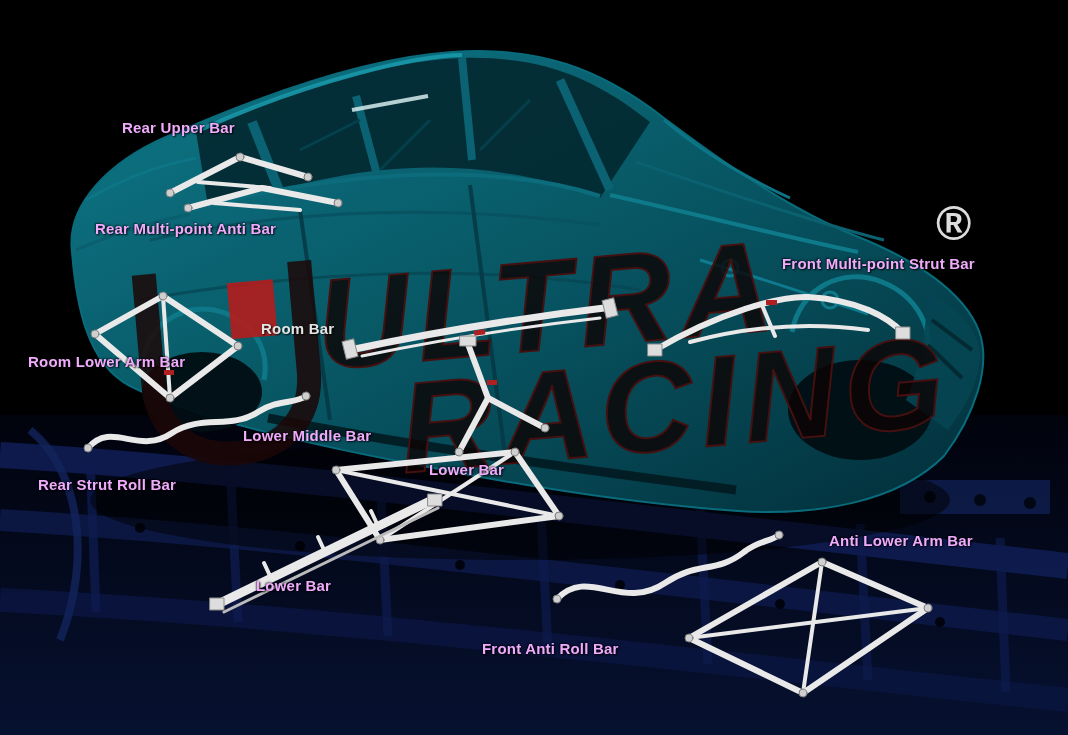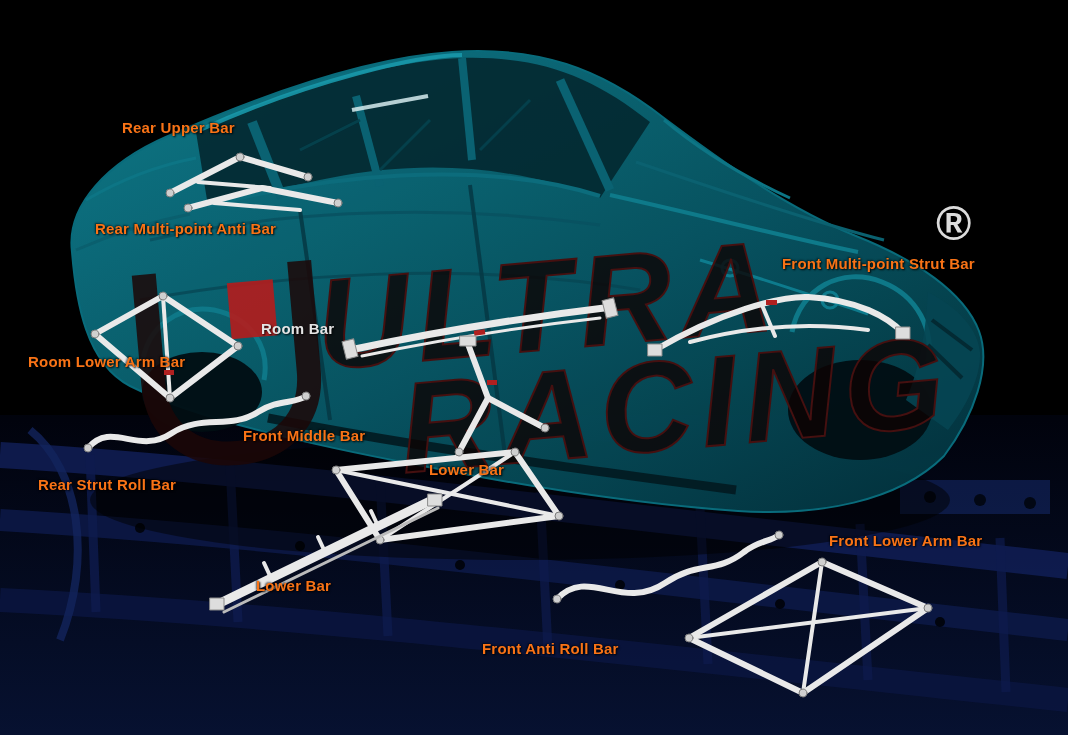--- a/index.html
+++ b/index.html
@@ -6,21 +6,21 @@
   .stage{
     position:relative;
     width:1068px;height:735px;
     background:#000;
     overflow:hidden;
     font-family:"Liberation Sans",sans-serif;
   }
   .stage svg{position:absolute;left:0;top:0;}
   .label{
     position:absolute;
-    color:#f97316;
+    color:#f0abfc;
     font-weight:bold;
     font-size:15px;
     letter-spacing:.2px;
     white-space:nowrap;
     text-shadow:1px 1px 2px rgba(0,0,0,.95), -1px -1px 2px rgba(0,0,0,.6);
   }
   .label.accent{color:#e5e5e5;text-shadow:1px 1px 2px rgba(0,0,0,.9);}
   .reg{
     position:absolute;
     left:936px;top:200px;
@@ -232,29 +232,29 @@
   </svg>
 
   <div class="label" style="left:122px;top:119px">Rear Upper Bar</div>
 
   <div class="label" style="left:95px;top:220px">Rear Multi-point Anti Bar</div>
 
   <div class="label accent" style="left:261px;top:320px">Room Bar</div>
 
   <div class="label" style="left:28px;top:353px">Room Lower Arm Bar</div>
 
-  <div class="label" style="left:243px;top:427px">Front Middle Bar</div>
+  <div class="label" style="left:243px;top:427px">Lower Middle Bar</div>
 
   <div class="label" style="left:38px;top:476px">Rear Strut Roll Bar</div>
 
   <div class="label" style="left:429px;top:461px">Lower Bar</div>
 
   <div class="label" style="left:256px;top:577px">Lower Bar</div>
 
   <div class="label" style="left:782px;top:255px">Front Multi-point Strut Bar</div>
 
-  <div class="label" style="left:829px;top:532px">Front Lower Arm Bar</div>
+  <div class="label" style="left:829px;top:532px">Anti Lower Arm Bar</div>
 
   <div class="label" style="left:482px;top:640px">Front Anti Roll Bar</div>
 
   <div class="reg">®</div>
 
 </div>
 
 </body></html>

